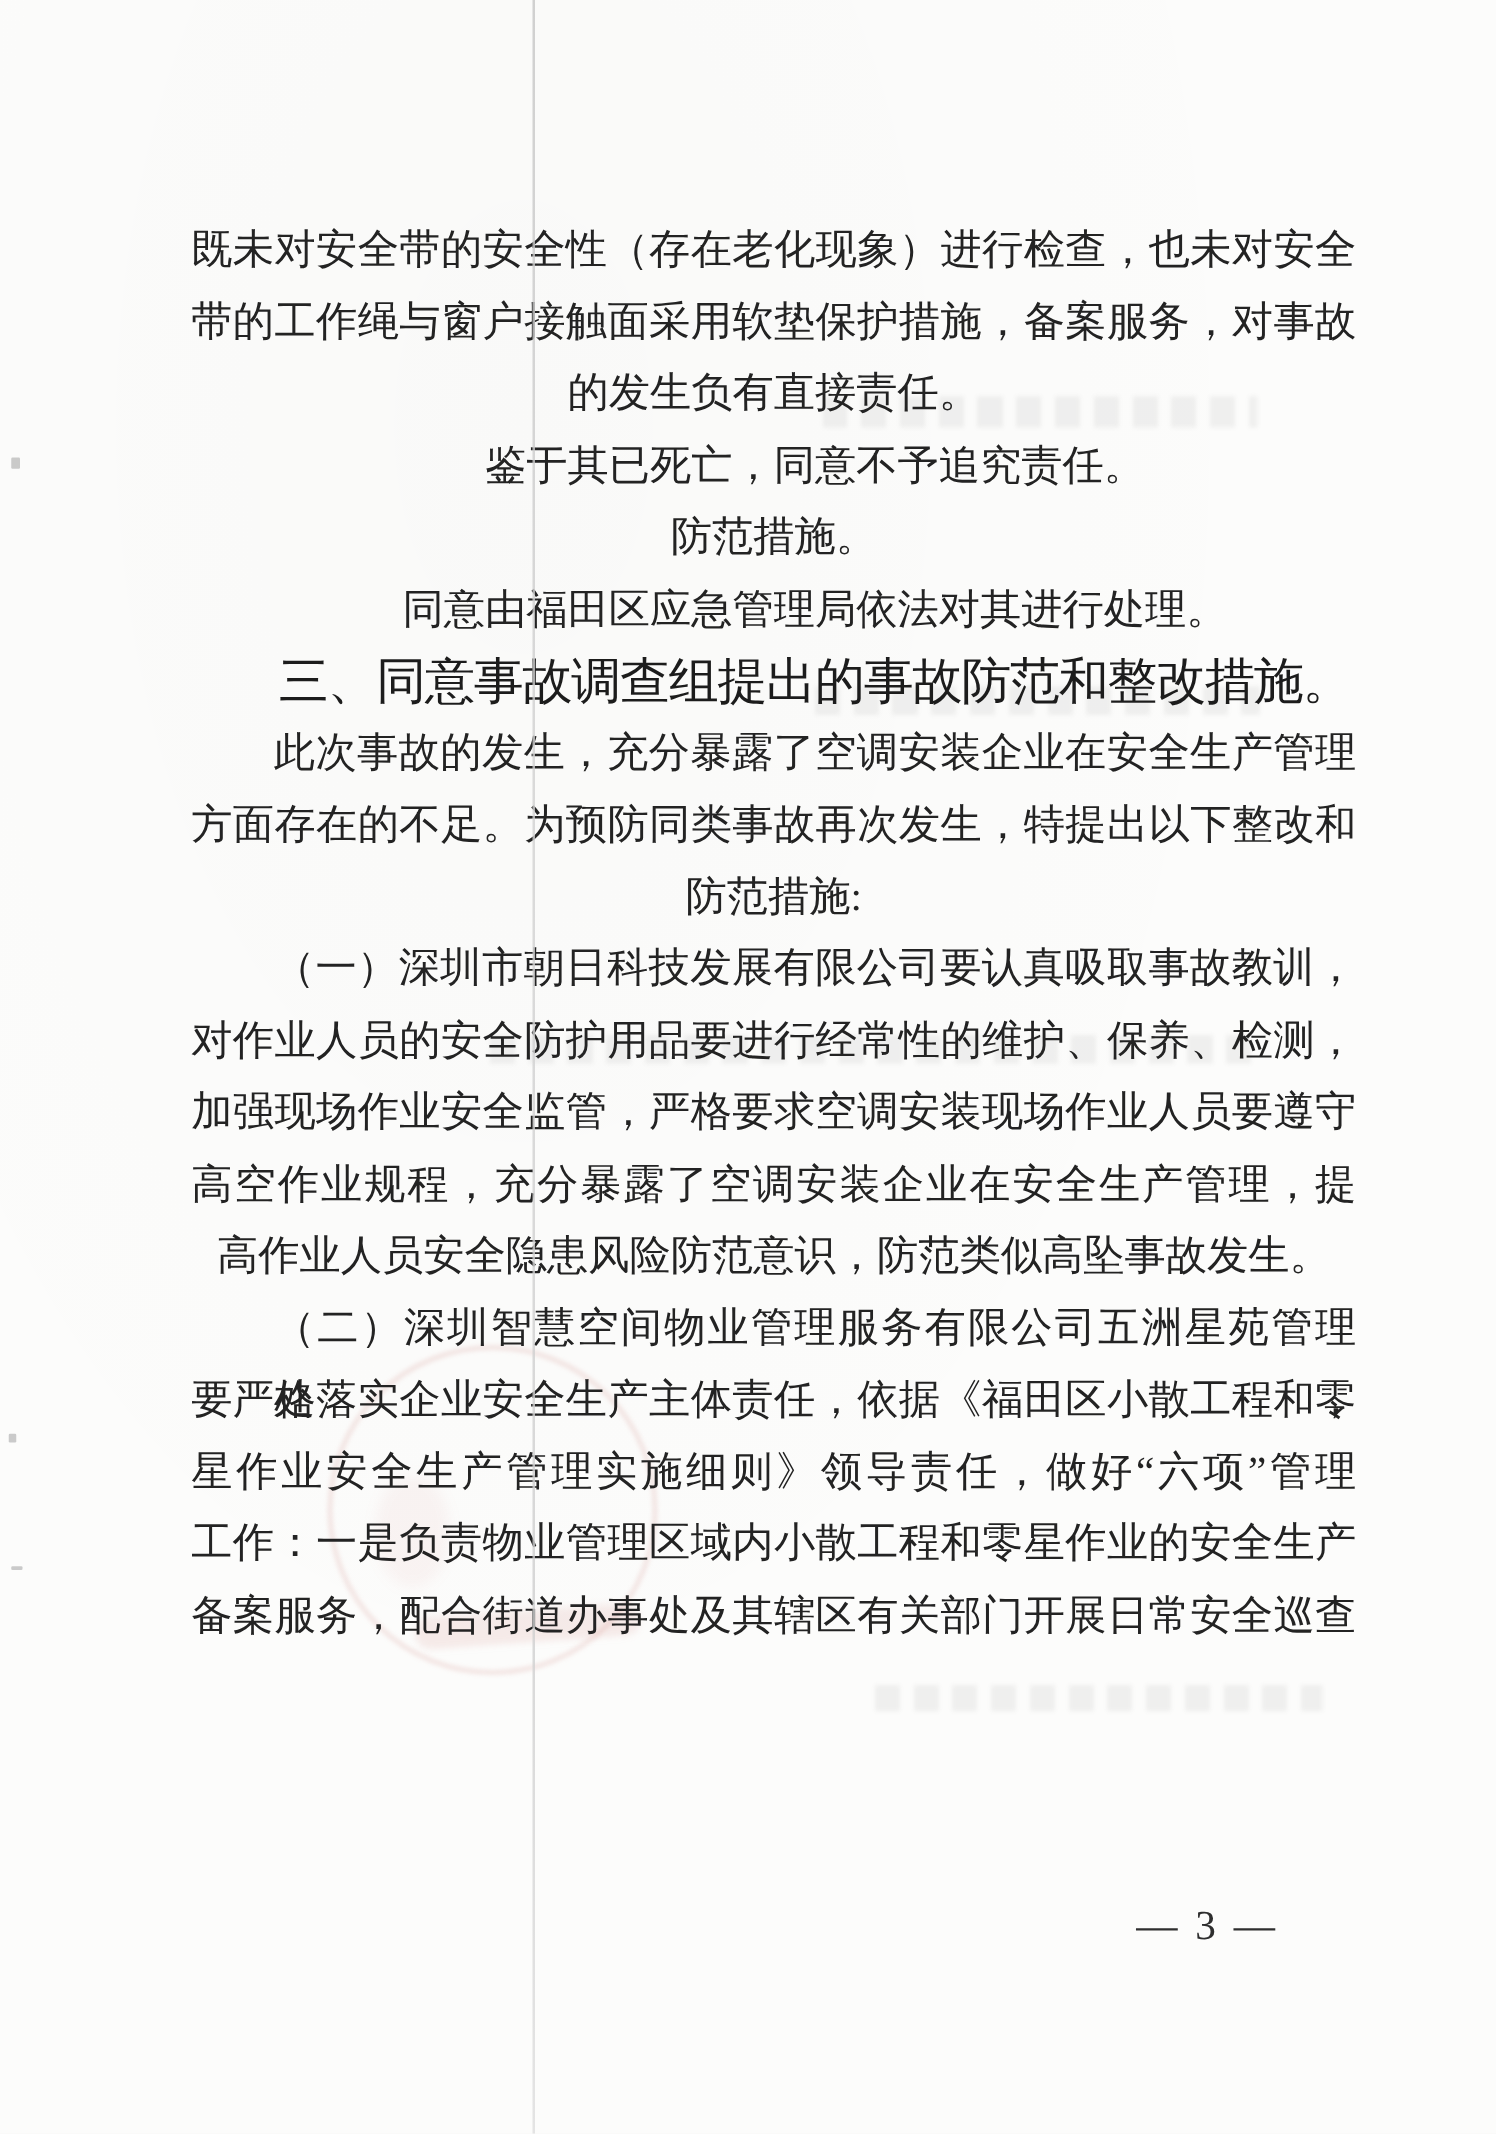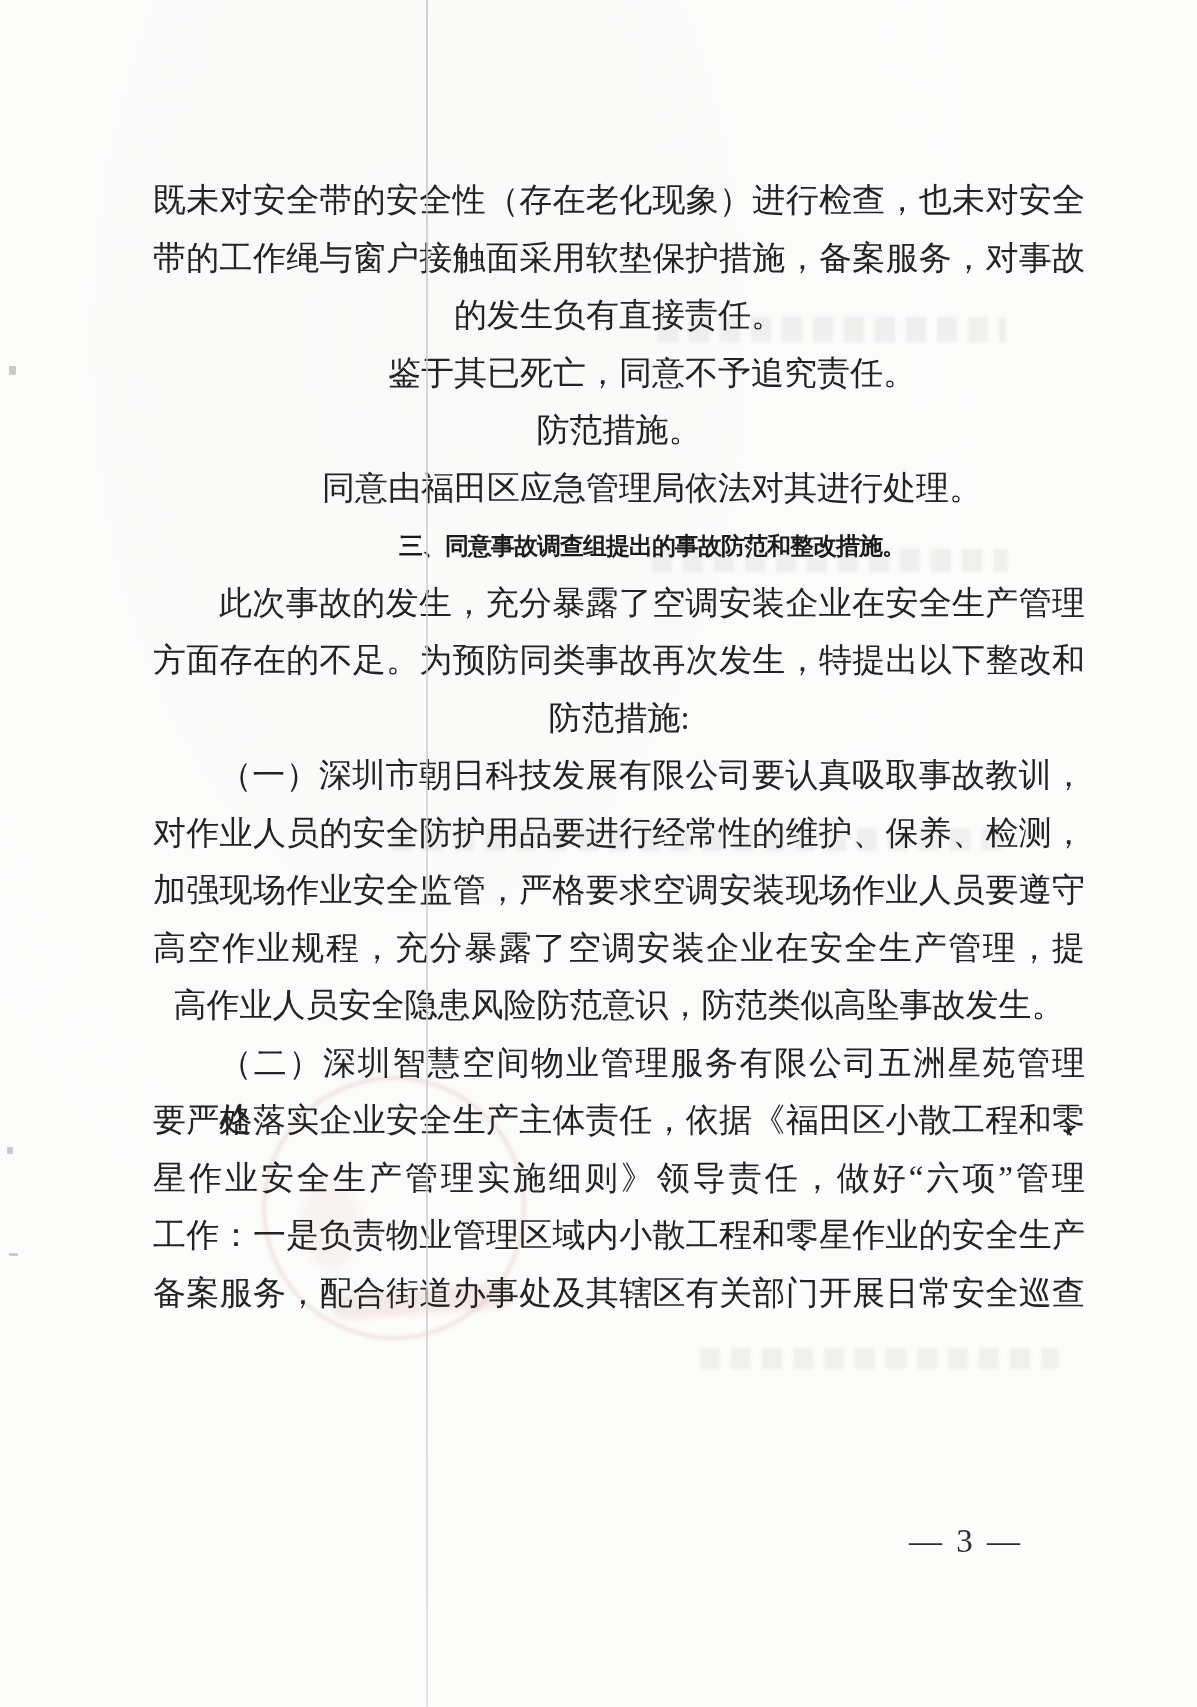--- a/index.html
+++ b/index.html
@@ -24,23 +24,23 @@
   
   .textblock{position:absolute;left:133px;top:172px;width:932px;margin-left:20px;}
   .line{
     height:57.5px;line-height:57.5px;font-size:33px;color:#232323;
     white-space:nowrap;
     text-align:center;
   }
   .line.justify{white-space:normal;text-align:justify;text-align-last:justify;word-break:break-all;}
   .line.indent{padding-left:66px;}
   .line.bold{
-    font-weight:bold;
+    font-weight:normal;
     font-family:"Liberation Sans","DejaVu Sans",sans-serif;
-    font-size:24px;letter-spacing:-1px;color:#1c1c1c;
+    font-size:40px;letter-spacing:-1px;color:#1c1c1c;
   }
   
   .seal-ring{
     position:absolute;left:262px;top:1076px;width:256px;height:256px;
     border:4px solid rgba(202,118,112,0.17);
     border-radius:50%;
     filter:blur(1.6px);
   }
   .seal-smudge{
     position:absolute;left:332px;top:1288px;width:180px;height:26px;

